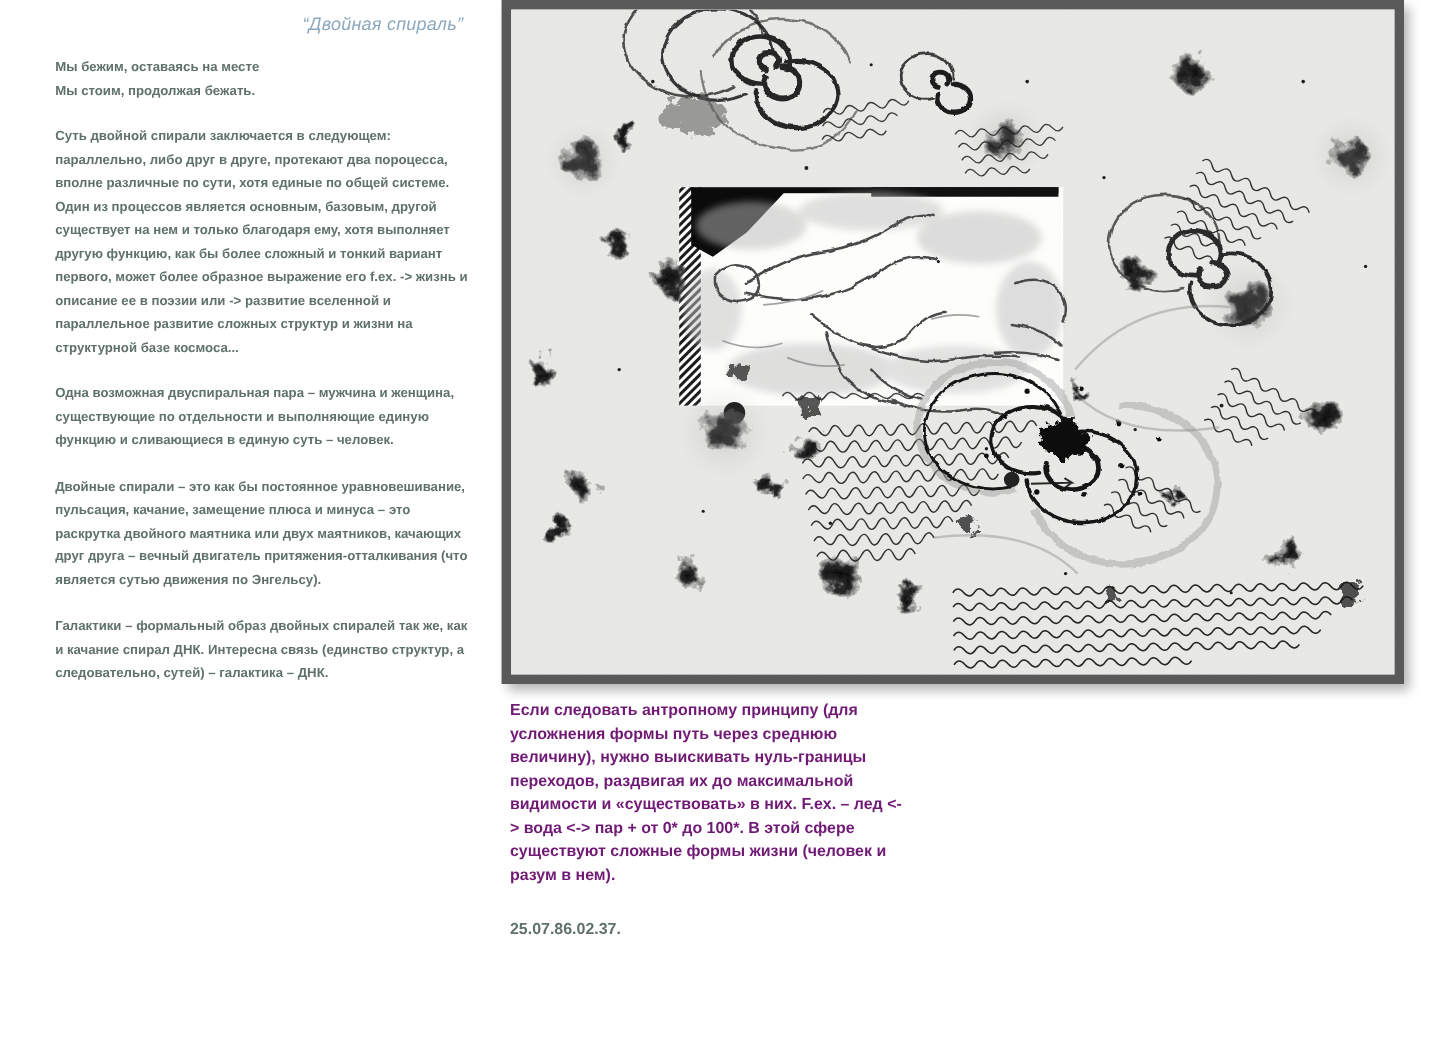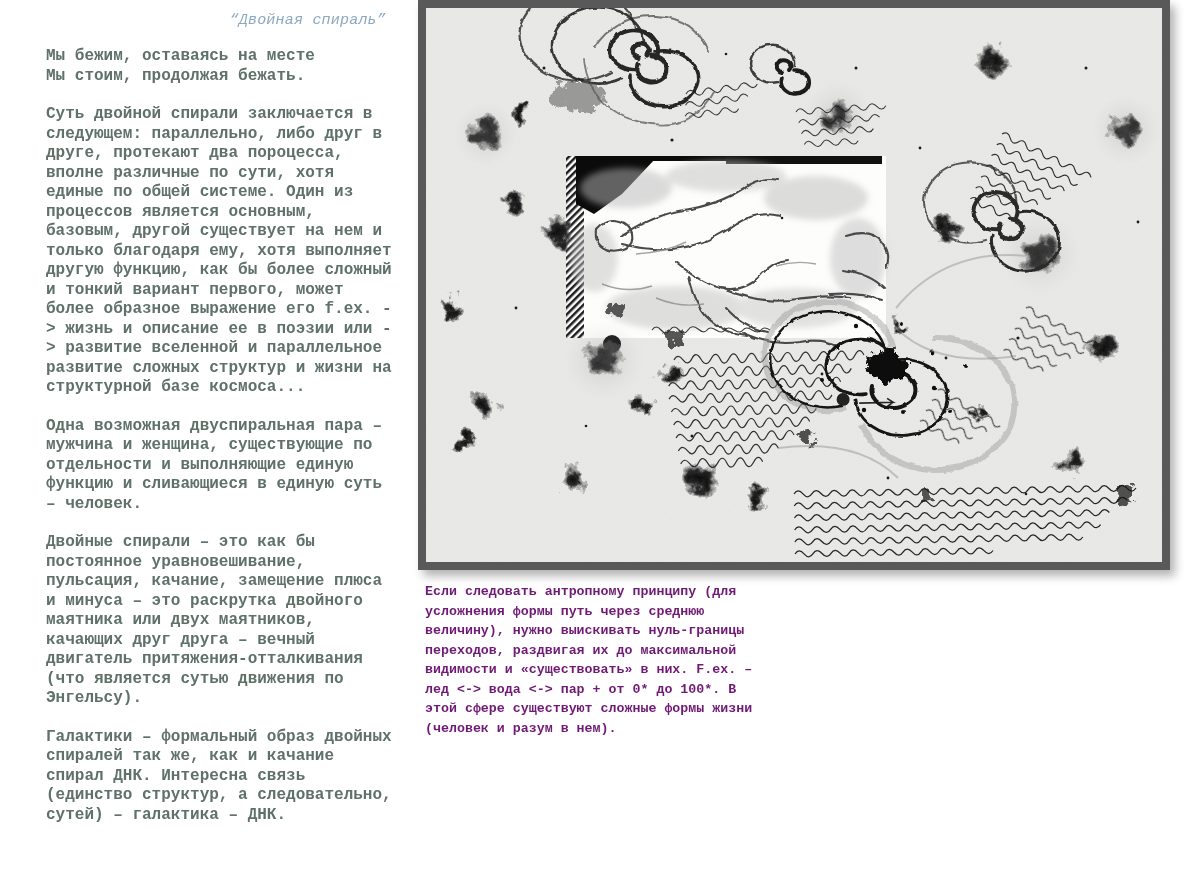--- a/index.html
+++ b/index.html
@@ -14,21 +14,20 @@
     overflow: hidden;
     font-family: "Liberation Sans", "DejaVu Sans", sans-serif;
     position: relative;
   }
 
   #page {
     position: relative;
     width: 1200px;
     height: 877px;
     background: #ffffff;
-    font-family: Liberation Mono, monospace;
   }
 
   
   .left-col {
     position: absolute;
     left: 46px;
     top: 12px;
     width: 352px;
   }
 
@@ -37,21 +36,21 @@
     font-size: 15px;
     color: #8ca8bf;
     text-align: right;
     letter-spacing: 0.2px;
     margin: 0 12px 18px 0;
     white-space: nowrap;
   }
 
   .para {
     color: #5f7169;
-    font-size: 16px;
+    font-size: 11px;
     line-height: 19.5px;
     font-weight: bold;
     margin: 0 0 19px 0;
     text-rendering: optimizeLegibility;
   }
   .para:last-child { margin-bottom: 0; }
 
   
   .art-frame {
     position: absolute;
@@ -419,15 +418,16 @@
           <path d="M470 300 q50 -60 130 -52"></path>
           <path d="M470 320 q40 40 120 28"></path>
           <path d="M352 440 q80 -10 120 30"></path>
         </g>
       </svg>
     </div>
   </div>
 
   <div class="caption-block">
     <p class="caption-para">Если следовать антропному принципу (для усложнения формы путь через среднюю величину), нужно выискивать нуль-границы переходов, раздвигая их до максимальной видимости и «существовать» в них.  F.ex. – лед &lt;-&gt; вода &lt;-&gt; пар + от  0* до 100*. В этой сфере существуют сложные формы жизни (человек и разум в нем).</p>
+    <p class="caption-date">25.07.86.02.37.</p>
   </div>
 
 </div>
 
 </body></html>

